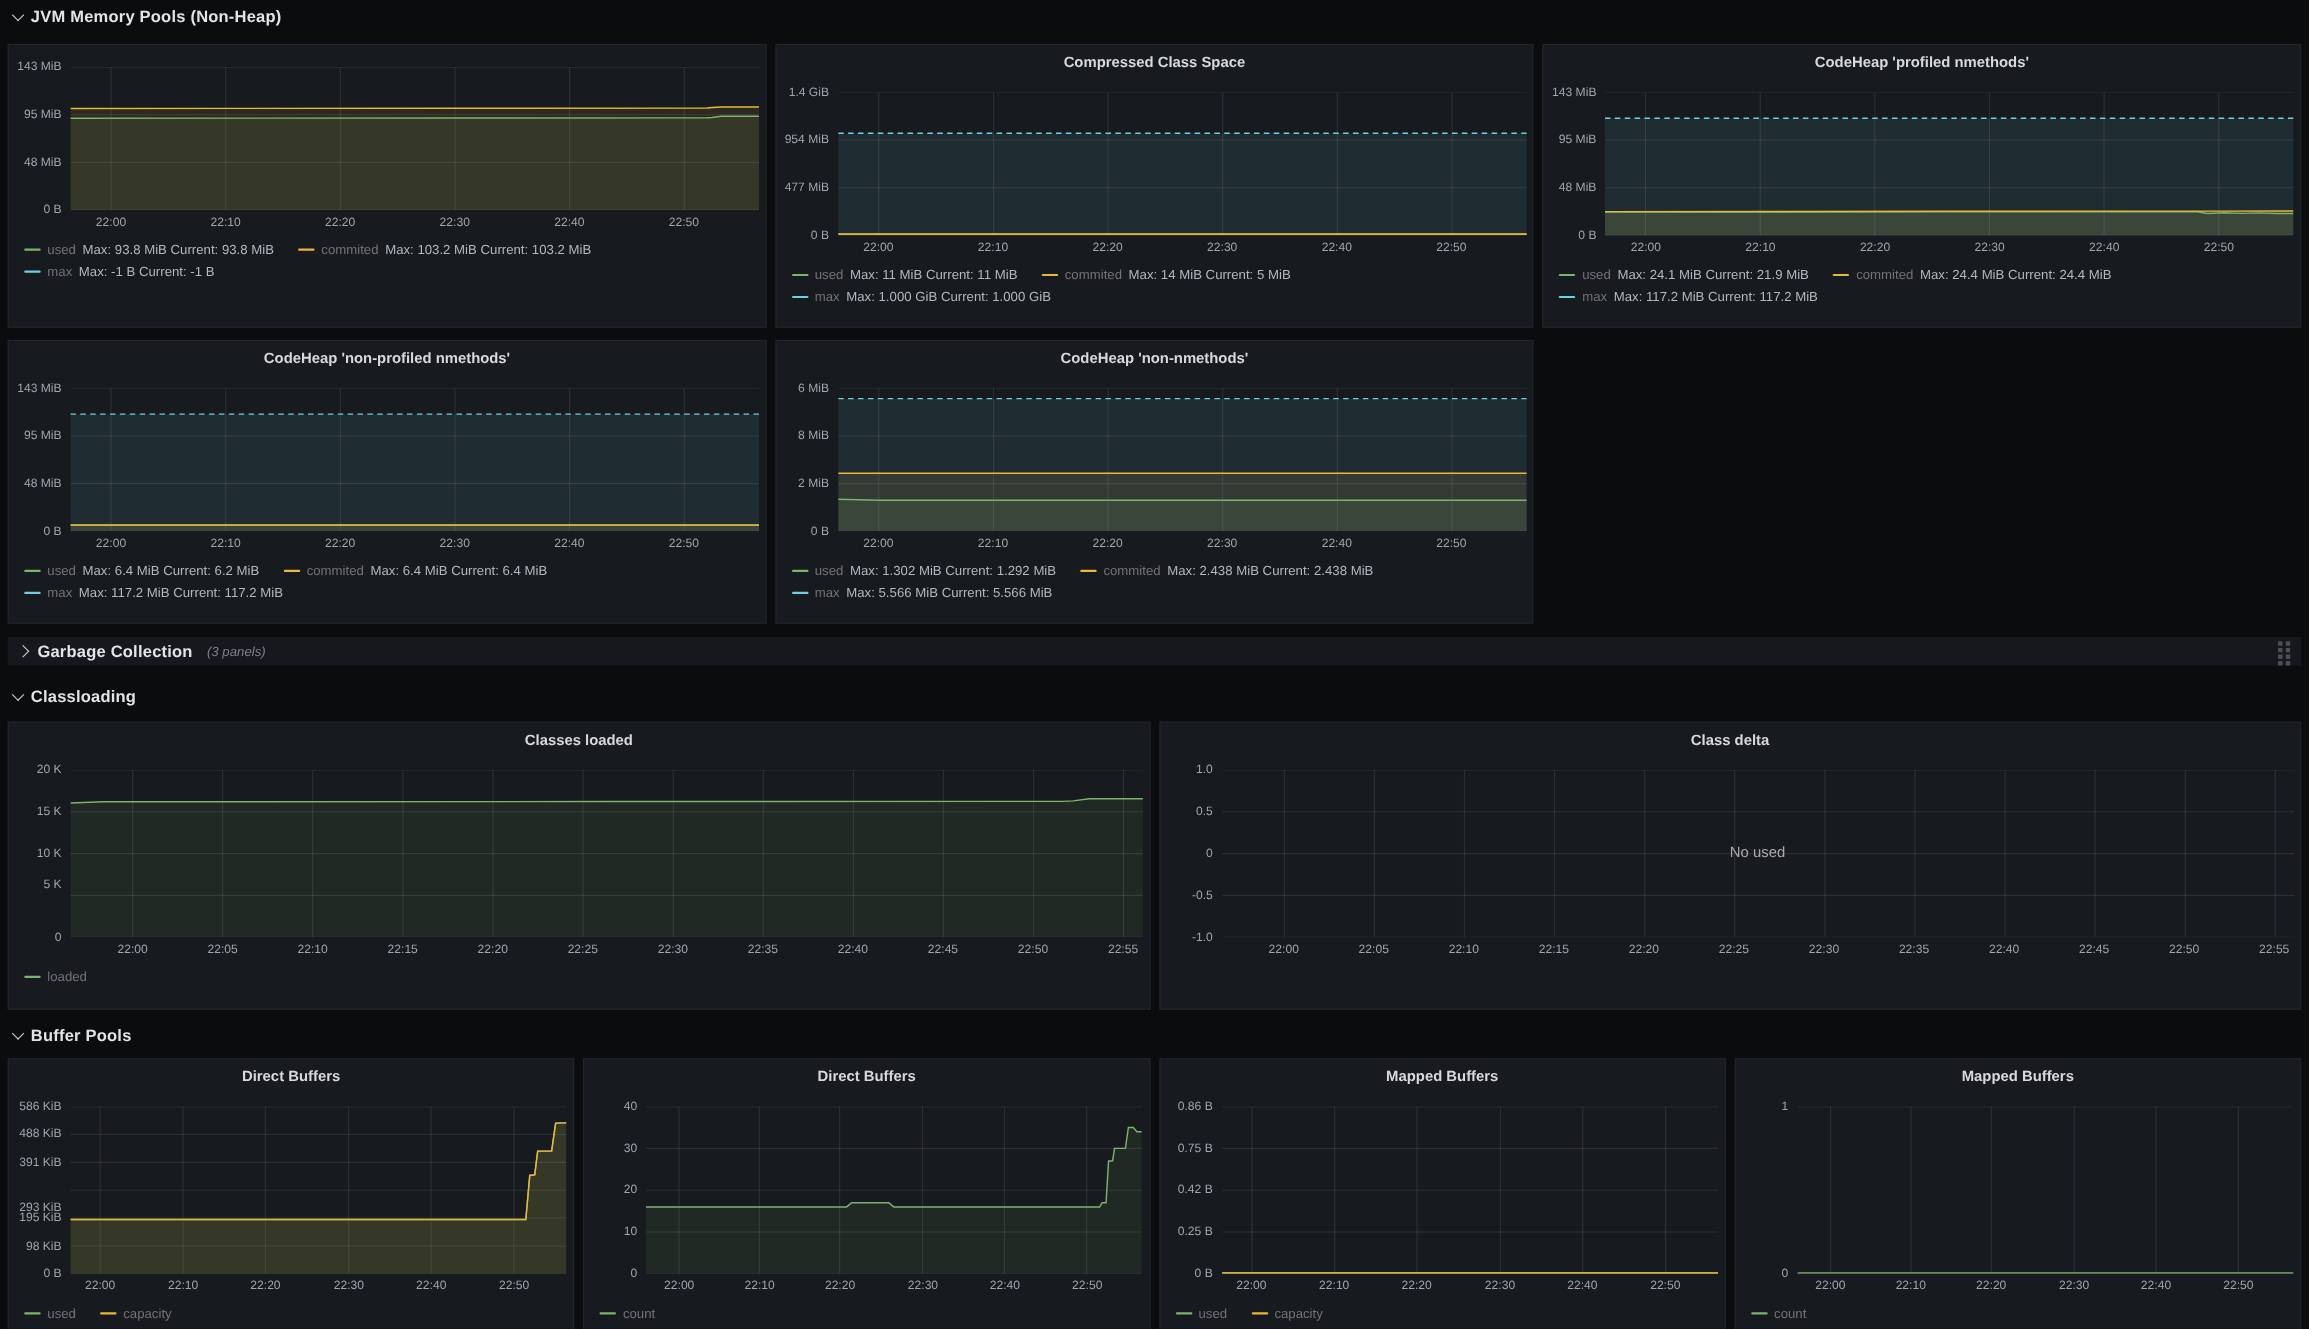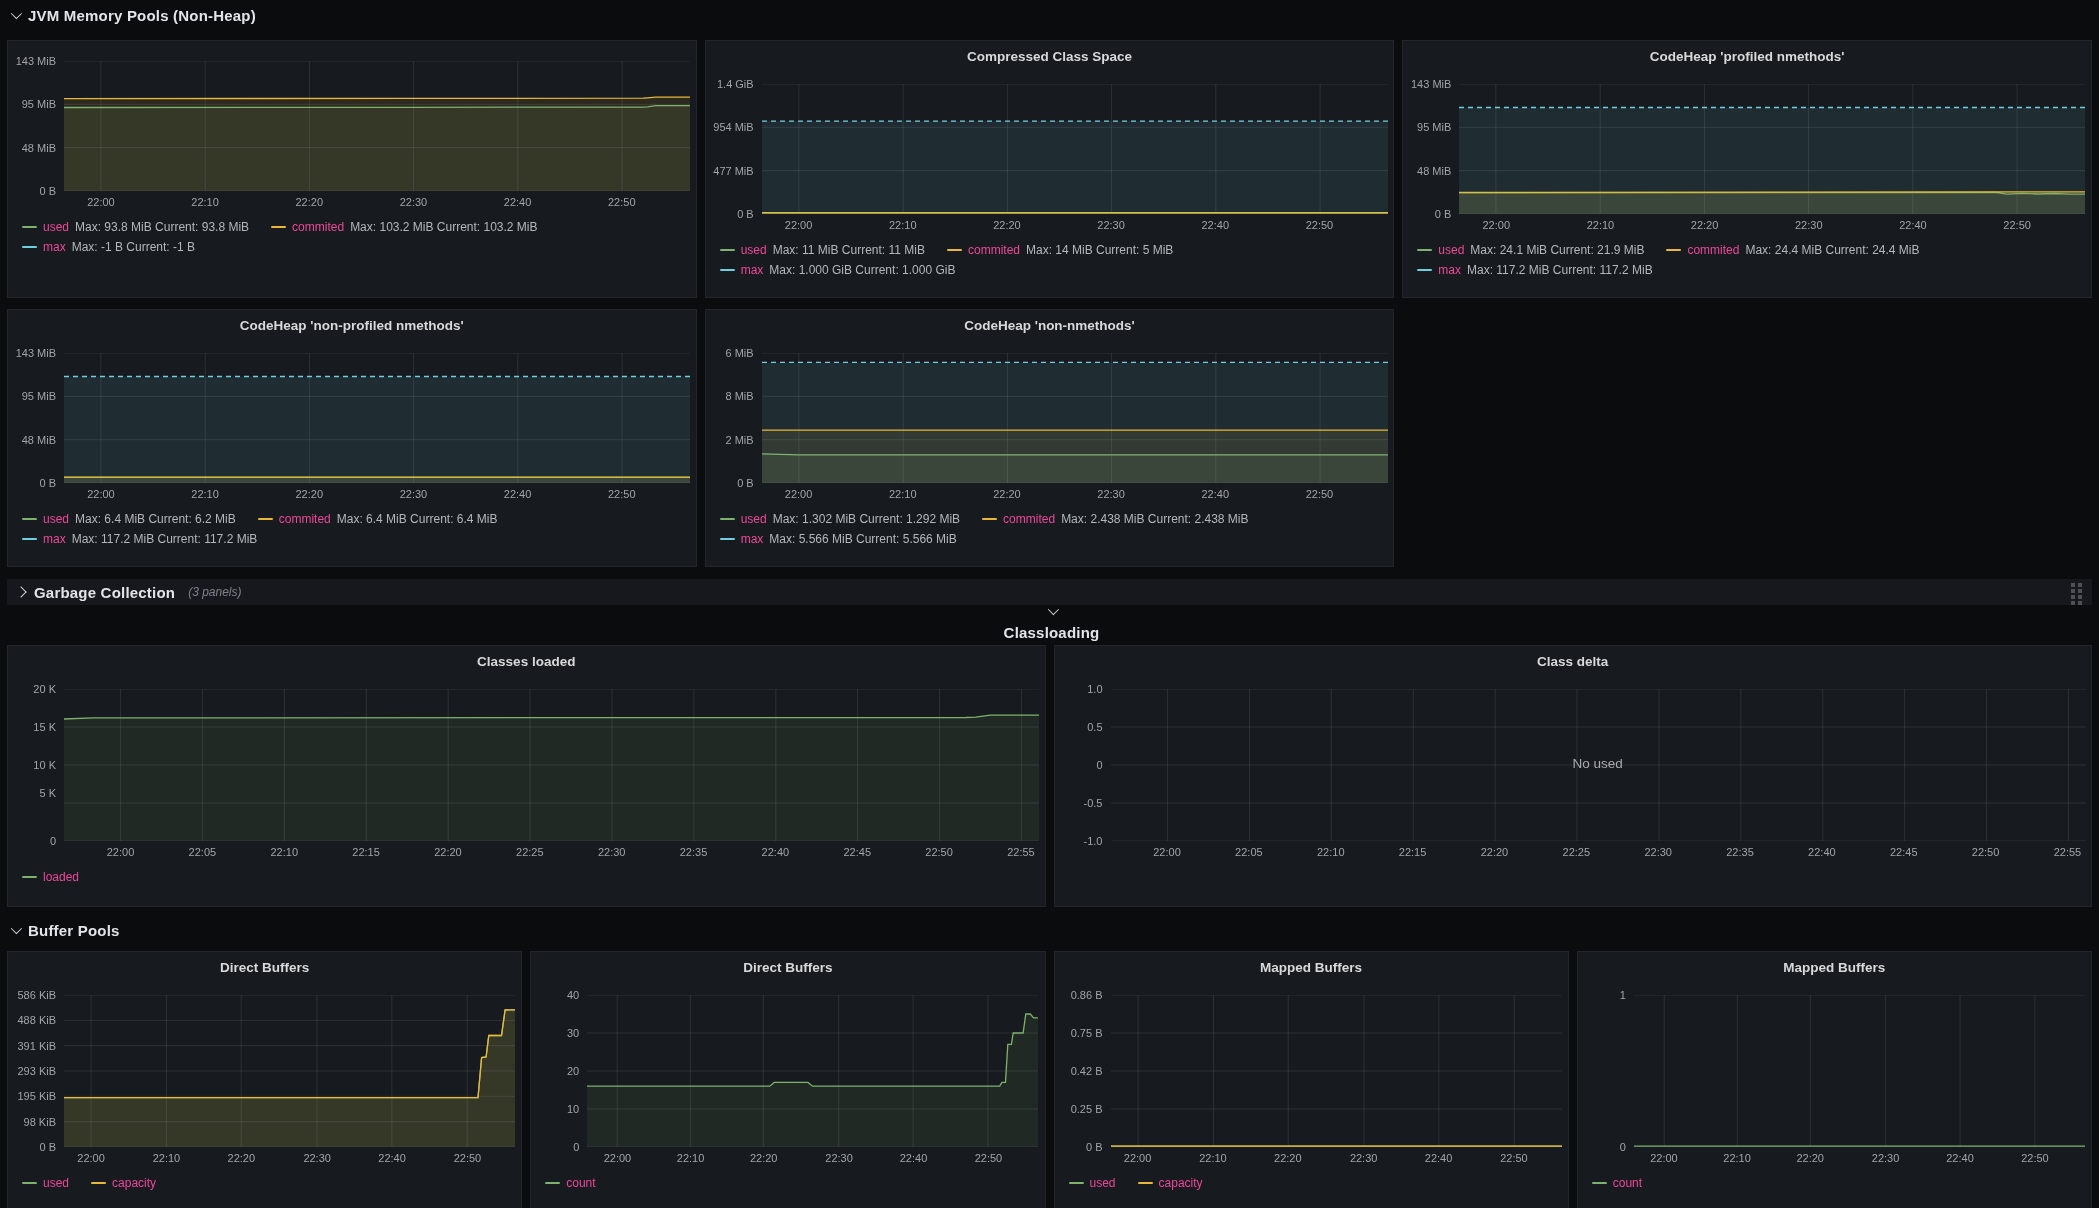--- a/index.html
+++ b/index.html
@@ -17,39 +17,39 @@
                  padding-left:10px;position:relative;}
   .drag-handle{position:absolute;right:9px;top:3px;width:12px;height:22px;cursor:move;}
   .drag-handle .dots{position:absolute;left:0;top:1px;width:4px;height:4px;background:#4e5056;
         box-shadow:7px 0 #4e5056,0 6px #4e5056,7px 6px #4e5056,0 12px #4e5056,7px 12px #4e5056,0 18px #4e5056,7px 18px #4e5056;}
   
   .grid{display:grid;gap:8px;}
   #grid-jvm-row1{grid-template-columns:repeat(3,1fr);margin-top:10px;}
   #grid-jvm-row2{grid-template-columns:repeat(3,1fr);margin-top:11px;}
   #grid-classloading{grid-template-columns:repeat(2,1fr);margin-top:8px;}
   #grid-buffers{grid-template-columns:repeat(4,1fr);margin-top:6px;}
-  #h-classloading{margin-top:2px;flex-direction:column;}
+  #h-classloading{margin-top:13px;}
   #h-buffers{margin-top:8px;}
   
   .panel{background:#171a1e;border:1px solid #22252b;box-sizing:border-box;padding:0 6px;position:relative;}
   .panel-sm{height:258px;}
   .panel-lg{height:262px;}
   .panel-title{text-align:center;padding-top:8px;font-size:13.5px;font-weight:600;color:#d8d9da;cursor:pointer;}
   .plot-row{display:flex;margin-top:20px;}
   .yaxis{width:50px;position:relative;flex:0 0 auto;}
   .ytick{position:absolute;right:8px;transform:translateY(-50%);font-size:11px;color:#a2a5ac;white-space:nowrap;}
   .plot{flex:1;position:relative;}
   .plot svg{position:absolute;left:0;top:0;display:block;}
   .xaxis{position:relative;height:22px;margin-left:50px;}
   .xtick{position:absolute;top:5px;transform:translateX(-50%);font-size:11px;color:#a2a5ac;white-space:nowrap;}
   .legend{margin:4px 6px 0 8px;}
   .legend-row{display:flex;column-gap:22px;line-height:20px;}
   .legend-item{display:inline-flex;align-items:center;gap:6px;white-space:nowrap;cursor:pointer;}
   .ldash{width:15px;height:2.5px;border-radius:1px;display:inline-block;}
-  .lname{font-size:12px;color:#ec4899;}
+  .lname{font-size:12px;color:#737373;}
   .lvals{font-size:12px;color:#b4b7bd;}
   .no-data{position:absolute;left:0;right:0;top:50%;transform:translateY(-58%);text-align:center;
            font-size:13.5px;color:#a9abb1;}
 </style>
 </head>
 <body>
 
 <div class="dash">
 
   <div class="section-h">
@@ -487,21 +487,21 @@
   </div>
 
   <div class="grid" id="grid-buffers">
       <div class="panel panel-lg">
         <div class="panel-title">Direct Buffers</div>
         <div class="plot-row">
           <div class="yaxis" style="height: 152px;">
             <div class="ytick" style="top: 152px;">0 B</div>
             <div class="ytick" style="top: 126.667px;">98 KiB</div>
             <div class="ytick" style="top: 101.333px;">195 KiB</div>
-            <div class="ytick" style="top: 76px;">293 KiB</div>
+            <div class="ytick" style="top: 92px;">293 KiB</div>
             <div class="ytick" style="top: 50.6667px;">391 KiB</div>
             <div class="ytick" style="top: 25.3333px;">488 KiB</div>
             <div class="ytick" style="top: 0px;">586 KiB</div>
           </div>
           <div class="plot" style="height: 152px;">
             <svg width="451" height="152">
               <polygon points="0.0,102.7 414.0,102.7 417.6,62.5 422.1,62.0 424.8,40.5 437.5,40.5 441.1,15.0 451.0,14.8 451.0,152 0.0,152" fill="rgba(126,178,109,0.1)"></polygon>
               <polygon points="0.0,102.7 414.0,102.7 417.6,62.5 422.1,62.0 424.8,40.5 437.5,40.5 441.1,15.0 451.0,14.8 451.0,152 0.0,152" fill="rgba(234,184,57,0.1)"></polygon>
               <line x1="0" y1="152" x2="451" y2="152" stroke="rgba(204,204,220,0.12)" stroke-width="1"></line>
               <line x1="0" y1="126.66666666666667" x2="451" y2="126.66666666666667" stroke="rgba(204,204,220,0.12)" stroke-width="1"></line>

